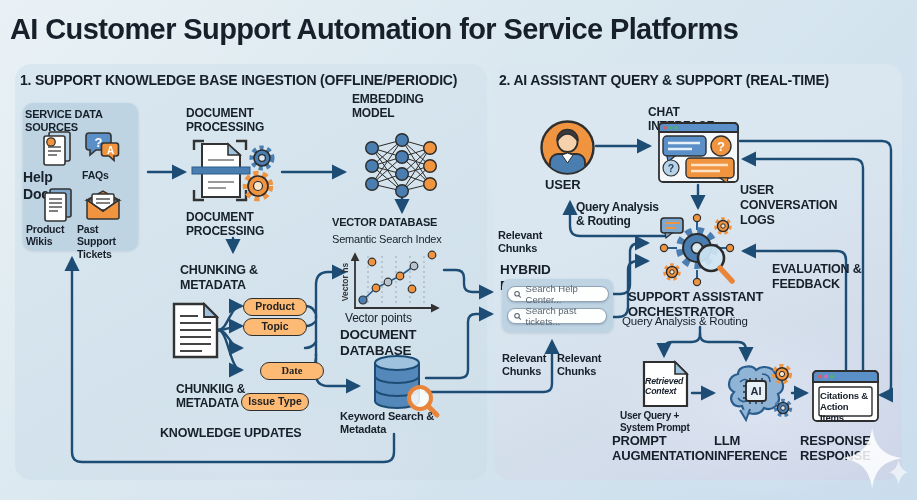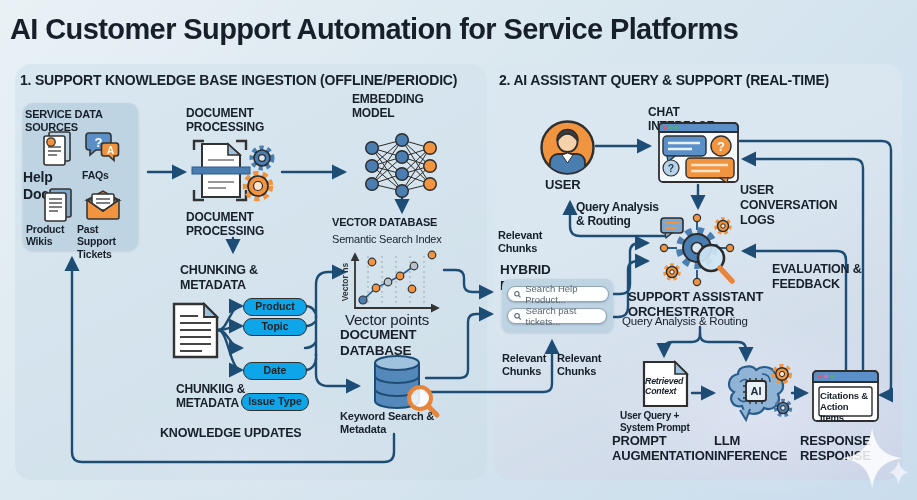--- a/index.html
+++ b/index.html
@@ -9,21 +9,21 @@
     background:linear-gradient(135deg,#e9f1f5 0%,#d9e7ef 45%,#cadded 100%);
   }
   .abs{position:absolute;}
   .lbl{position:absolute;text-align:left;line-height:1.18;color:#17202a;letter-spacing:-.2px;}
   .b{font-weight:700;}
   .panel{position:absolute;border-radius:16px;}
   #panel1{left:15px;top:64px;width:472px;height:416px;background:linear-gradient(150deg,#d9e7f0,#cfdfe9);}
   #panel2{left:494px;top:64px;width:408px;height:416px;background:linear-gradient(155deg,#dae7f0 35%,#d2dcea 75%,#cdd5e8);}
   .wave{position:absolute;border-radius:50%;background:radial-gradient(ellipse at center,rgba(225,230,244,.65),rgba(225,230,244,0) 70%);}
   .subbox{position:absolute;background:#bfd4e3;border-radius:10px;box-shadow:0 1px 3px rgba(40,70,100,.18);}
-  .pill{position:absolute;background:#0ea5e9;border:1.6px solid #2f2f2f;border-radius:9px;
+  .pill{position:absolute;background:#fdba74;border:1.6px solid #2f2f2f;border-radius:9px;
         font-size:10.5px;font-weight:700;text-align:center;line-height:15px;color:#222;}
   .searchbox{position:absolute;background:#fdfefe;border:1.4px solid #93a5b4;border-radius:9px;
         display:flex;align-items:center;gap:4px;padding:0 6px;color:#5a6672;font-size:9.5px;
         box-shadow:0 1px 2px rgba(40,70,100,.25);}
   svg{display:block;}
   .svglayer{position:absolute;left:0;top:0;pointer-events:none;}
 </style>
 </head>
 <body>
 
@@ -195,34 +195,34 @@
         <circle cx="42" cy="50" r="6.3" fill="#4a7db0"></circle>
         <circle cx="42" cy="67" r="6.3" fill="#4a7db0"></circle>
       <circle cx="70" cy="24" r="6.3" fill="#f09440"></circle>
         <circle cx="70" cy="42" r="6.3" fill="#f09440"></circle>
         <circle cx="70" cy="60" r="6.3" fill="#f09440"></circle>
     </g>
   </svg>
 </div>
 <div class="lbl b" style="left:332px;top:216px;width:140px;font-size:11px;">VECTOR DATABASE</div>
 <div class="lbl" style="left:332px;top:233px;width:140px;font-size:11px;font-weight:400;">Semantic Search Index</div>
-<div class="lbl" style="left:345px;top:311px;width:100px;font-size:15px;font-weight:400;">Vector points</div>
+<div class="lbl" style="left:345px;top:311px;width:100px;font-size:12px;font-weight:400;">Vector points</div>
 
 <div class="lbl b" style="left:180px;top:263px;width:112px;font-size:12.5px;">CHUNKING &amp; METADATA</div>
 <div class="abs" style="left:172px;top:302px;">
   <svg width="47" height="57" viewBox="0 0 47 57">
     <path d="M2,2 H32 L45,15 V55 H2 z" fill="#fff" stroke="#333" stroke-width="2.4"></path>
     <path d="M32,2 V15 H45 z" fill="#9fc2de" stroke="#333" stroke-width="1.8"></path>
     <path d="M8,14 H26 M8,21 H39 M8,28 H39 M8,35 H39 M8,42 H39 M8,49 H30" stroke="#444" stroke-width="2"></path>
   </svg>
 </div>
 <div class="pill" style="left:243px;top:298px;width:62px;height:16px;">Product</div>
 <div class="pill" style="left:243px;top:318px;width:62px;height:16px;">Topic</div>
 <div class="pill" style="left:241px;top:360px;width:66px;height:16px;margin-top:33px;">Issue Type</div>
-<div class="pill" style="left:243px;top:362px;width:62px;height:16px;">Date</div>
+<div class="pill" style="left:260px;top:362px;width:62px;height:16px;font-family:Liberation Serif, serif;">Date</div>
 <div class="lbl b" style="left:176px;top:382px;width:112px;font-size:12px;">CHUNKIIG &amp; METADATA</div>
 
 <div class="lbl b" style="left:340px;top:327px;width:120px;font-size:13.5px;">DOCUMENT DATABASE</div>
 <div class="abs" style="left:371px;top:353px;">
   <svg width="72" height="70" viewBox="0 0 72 70">
     <path d="M4,10 V48 a22,7 0 0 0 44,0 V10" fill="#5588ba" stroke="#1d4d75" stroke-width="2"></path>
     <path d="M4,23 a22,7 0 0 0 44,0 M4,36 a22,7 0 0 0 44,0" fill="none" stroke="#1d4d75" stroke-width="2"></path>
     <ellipse cx="26" cy="10" rx="22" ry="7" fill="#9fc2de" stroke="#1d4d75" stroke-width="2"></ellipse>
     <circle cx="49" cy="45" r="11" fill="rgba(255,255,255,.85)" stroke="#e8853a" stroke-width="4"></circle>
     <path d="M57,53 L66,62" stroke="#e8853a" stroke-width="5" stroke-linecap="round"></path>
@@ -310,21 +310,21 @@
 <div class="lbl" style="left:622px;top:315px;width:156px;font-size:11.5px;font-weight:400;">Query Analysis &amp; Routing</div>
 
 <div class="lbl" style="left:498px;top:229px;width:58px;font-size:11px;font-weight:700;">Relevant Chunks</div>
 <div class="lbl b" style="left:500px;top:262px;width:112px;font-size:13.5px;">HYBRID RETRIEVAL</div>
 <div class="subbox" style="left:502px;top:279px;width:111px;height:53px;border-radius:8px;"></div>
 <div class="searchbox" style="left:507px;top:286px;width:88px;height:14px;">
   <svg width="9" height="9" viewBox="0 0 10 10">
       <circle cx="4" cy="4" r="3" fill="none" stroke="#5a6672" stroke-width="1.4"></circle>
       <path d="M6.2,6.2 L9,9" stroke="#5a6672" stroke-width="1.4"></path>
     </svg>
-  <span>Search Help Product...</span>
+  <span>Search Help Center...</span>
 </div>
 <div class="searchbox" style="left:507px;top:308px;width:86px;height:14px;">
   <svg width="9" height="9" viewBox="0 0 10 10">
       <circle cx="4" cy="4" r="3" fill="none" stroke="#5a6672" stroke-width="1.4"></circle>
       <path d="M6.2,6.2 L9,9" stroke="#5a6672" stroke-width="1.4"></path>
     </svg>
   <span>Search past tickets...</span>
 </div>
 
 <div class="lbl" style="left:502px;top:352px;width:54px;font-size:11px;font-weight:700;">Relevant Chunks</div>

